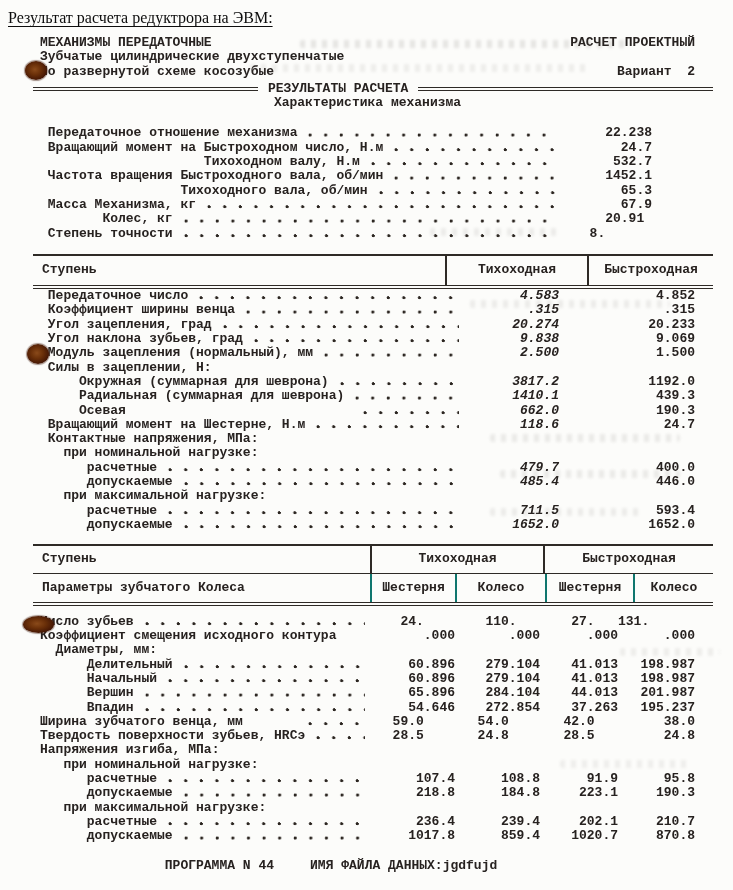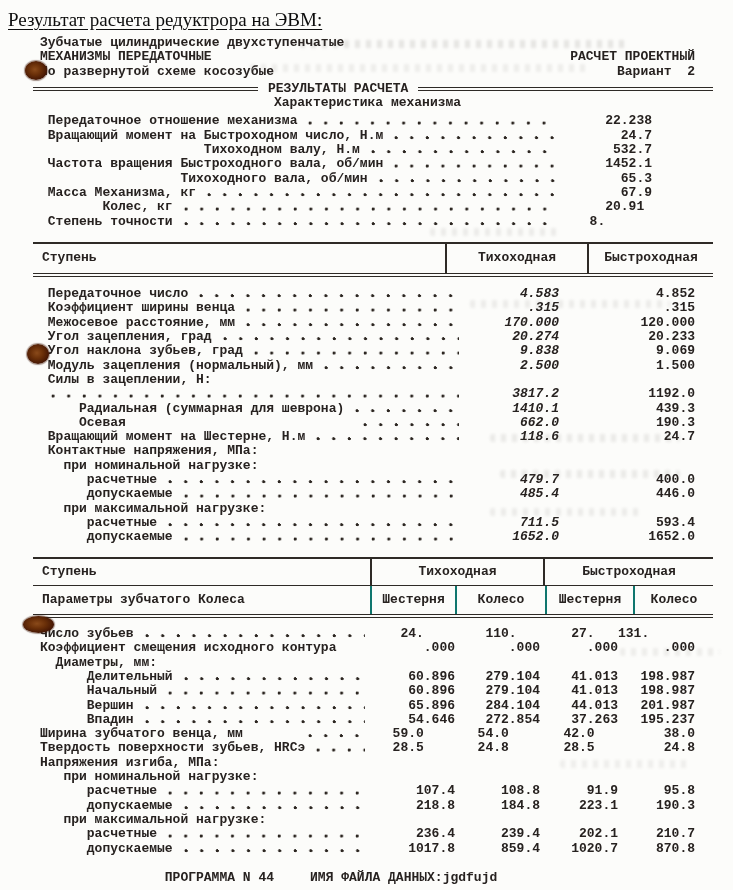--- a/index.html
+++ b/index.html
@@ -1,18 +1,18 @@
 <!DOCTYPE html>
 <html><head>
 <meta charset="utf-8">
 <style>
   html,body{margin:0;padding:0;background:#ffffff;}
   .page{position:relative;width:733px;height:890px;background:#fcfcfa;overflow:hidden;
         font-family:"Liberation Mono","DejaVu Sans Mono",monospace;}
-  .title{font-family:"Liberation Serif","DejaVu Serif",serif;font-size:19px;font-weight:400;
+  .title{font-family:"Liberation Serif","DejaVu Serif",serif;font-size:16px;font-weight:400;
          color:#0d0d0d;text-decoration:underline;text-underline-offset:3px;
          margin:0;position:absolute;left:8px;top:9px;white-space:pre;}
   .printout{position:absolute;left:0;top:36px;width:733px;padding:0 38px 0 40px;box-sizing:border-box;
             font-size:13px;line-height:14.3px;font-weight:700;color:#272220;}
   .hrow{display:flex;justify-content:space-between;white-space:pre;}
   .center{text-align:center;}
   .banner{display:flex;align-items:center;margin:3px -18px 0 -7px;height:14.3px;}
   .bline{border-top:4px double #2e2a26;height:0;}
   .bline.l{width:225px;}
   .bline.r{flex:1;}
@@ -24,22 +24,22 @@
   .spacer{flex:1;}
   .val{white-space:pre;text-align:right;}
   .s1v{width:95px;margin-right:43px;}
   .vt{width:100px;font-style:italic;}
   .vb{width:136px;}
   .v1{width:90px;}.v2{width:85px;}.v3{width:78px;}.v4{width:77px;}
   .t1head{display:flex;margin:13px -18px 0 -7px;border-top:2.5px solid #2e2a26;border-bottom:4px double #2e2a26;}
   .t1head .hl{width:412px;padding:7px 0 8px 9px;box-sizing:border-box;}
   .t1head .ht{width:140px;border-left:2px solid #2e2a26;text-align:center;padding:7px 0 8px;}
   .t1head .hb{flex:1;border-left:2px solid #2e2a26;text-align:center;padding:7px 0 8px;}
-  #char-rows{margin-top:4px;}
-  #stage-rows{margin-top:10px;}
+  #char-rows{margin-top:16px;}
+  #stage-rows{}
   .t2head{margin:12px -18px 0 -7px;border-top:2.5px solid #2e2a26;border-bottom:4px double #2e2a26;}
   .t2head .r1{display:flex;border-bottom:1.5px solid #2e2a26;}
   .t2head .r1 .hl{width:337px;padding:6px 0 6px 9px;box-sizing:border-box;}
   .t2head .r1 .ht{width:171px;border-left:2px solid #2e2a26;text-align:center;padding:6px 0;}
   .t2head .r1 .hb{flex:1;border-left:2px solid #2e2a26;text-align:center;padding:6px 0;}
   .t2head .r2{display:flex;}
   .t2head .r2 .hl{width:337px;padding:7px 0 7px 9px;box-sizing:border-box;}
   .t2head .r2 .c{border-left:2px solid #0f766e;text-align:center;padding:7px 0;}
   .c1{width:83px;}.c2{width:88px;}.c3{width:86px;}.c4{flex:1;}
   #wheel-rows{margin-top:9px;}
@@ -52,25 +52,25 @@
          background:repeating-linear-gradient(90deg,rgba(100,95,90,.3) 0 5px,rgba(100,95,90,0) 5px 11px);}
 </style>
 </head>
 <body>
 
 <div class="page">
   <h1 class="title">Результат расчета редуктрора на ЭВМ:</h1>
 
   <div class="printout">
     <div class="hrow">
-      <span>Зубчатые цилиндрические двухступенчатые</span>
-    </div>
-    <div class="hrow">
       <span>МЕХАНИЗМЫ ПЕРЕДАТОЧНЫЕ</span>
       <span>РАСЧЕТ ПРОЕКТНЫЙ</span>
+    </div>
+    <div class="hrow">
+      <span>Зубчатые цилиндрические двухступенчатые</span>
     </div>
     <div class="hrow">
       <span>По развернутой схеме косозубые</span>
       <span>Вариант  2</span>
     </div>
 
     <div class="banner">
       <span class="bline l"></span>
       <span class="btext">РЕЗУЛЬТАТЫ РАСЧЕТА</span>
       <span class="bline r"></span>
@@ -132,26 +132,20 @@
           <span class="val vt">4.583</span>
           <span class="val vb">4.852</span>
         </div>
         <div class="prow">
           <span class="lbl"> Коэффициент ширины венца</span>
           <span class="dots"></span>
           <span class="val vt">.315</span>
           <span class="val vb">.315</span>
         </div>
         <div class="prow">
-          <span class="lbl"> Межосевое расстояние, мм</span>
-          <span class="dots"></span>
-          <span class="val vt">170.000</span>
-          <span class="val vb">120.000</span>
-        </div>
-        <div class="prow">
           <span class="lbl"> Угол зацепления, град</span>
           <span class="dots"></span>
           <span class="val vt">20.274</span>
           <span class="val vb">20.233</span>
         </div>
         <div class="prow">
           <span class="lbl"> Угол наклона зубьев, град</span>
           <span class="dots"></span>
           <span class="val vt">9.838</span>
           <span class="val vb">9.069</span>
@@ -162,20 +156,21 @@
           <span class="val vt">2.500</span>
           <span class="val vb">1.500</span>
         </div>
         <div class="prow">
           <span class="lbl"> Силы в зацеплении, Н:</span>
           <span class="spacer"></span>
           <span class="val vt"></span>
           <span class="val vb"></span>
         </div>
         <div class="prow">
+          <span class="lbl">     Окружная (суммарная для шеврона)</span>
           <span class="dots"></span>
           <span class="val vt">3817.2</span>
           <span class="val vb">1192.0</span>
         </div>
         <div class="prow">
           <span class="lbl">     Радиальная (суммарная для шеврона)</span>
           <span class="dots"></span>
           <span class="val vt">1410.1</span>
           <span class="val vb">439.3</span>
         </div>

